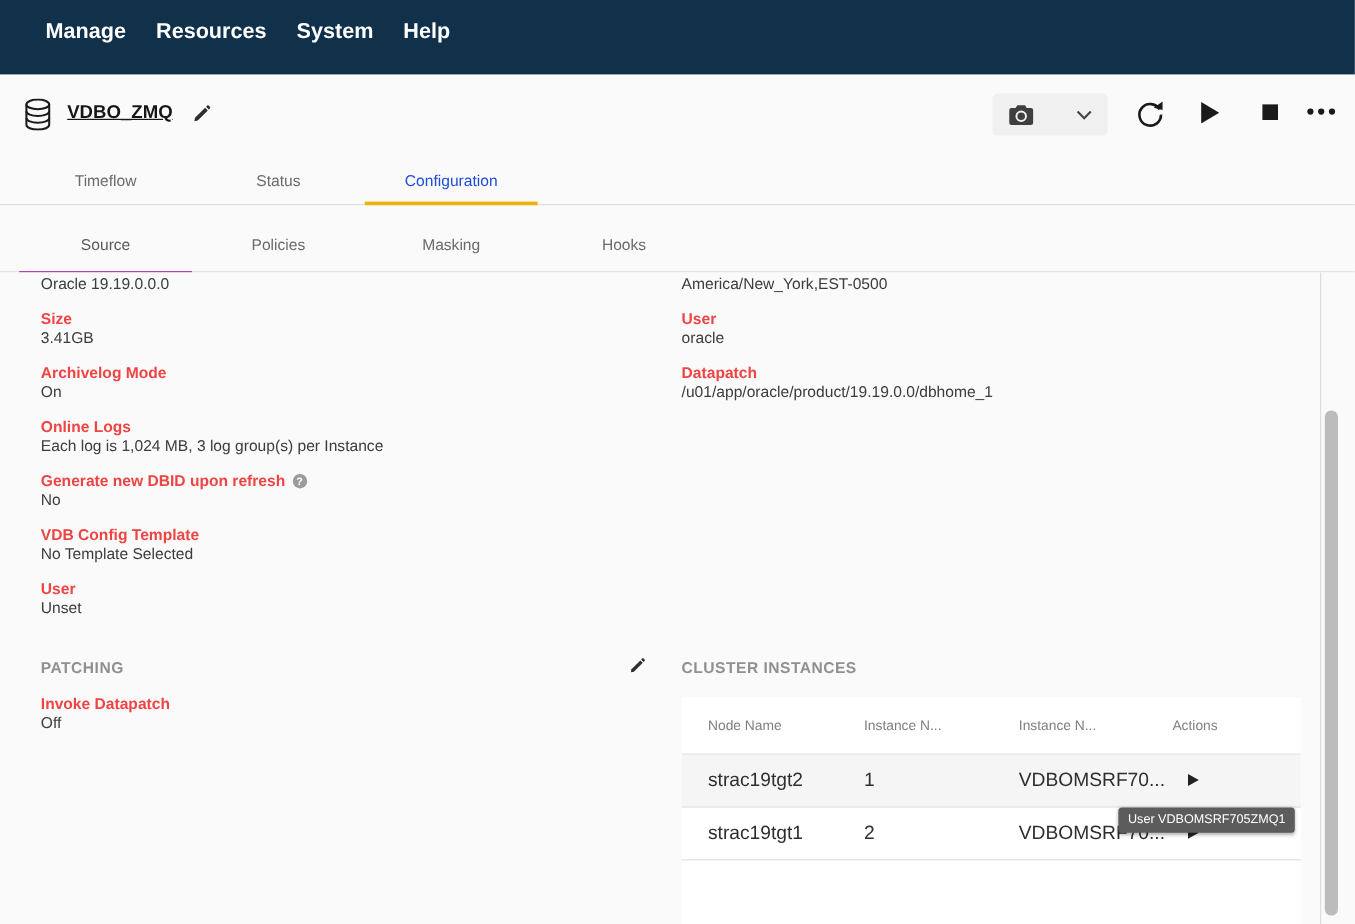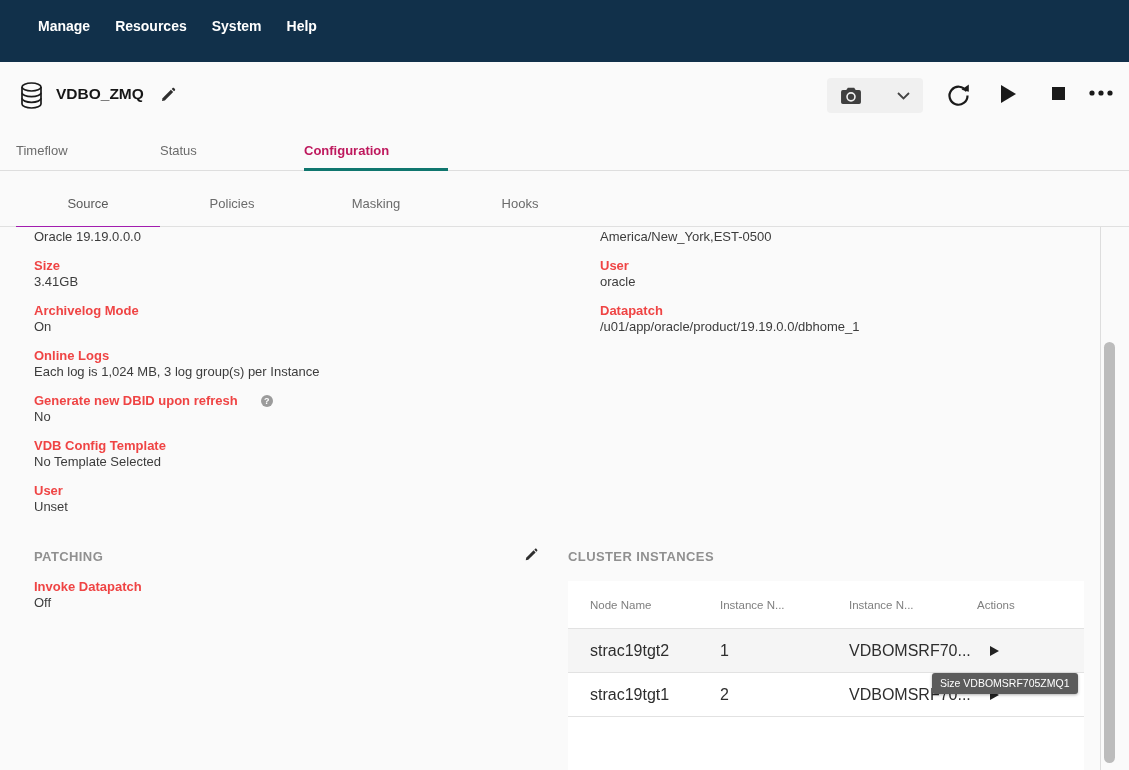--- a/index.html
+++ b/index.html
@@ -13,30 +13,30 @@
   }
 
   
   .navbar {
     position:absolute; top:0; left:0; width:1129px; height:62px;
     background:#11304a;
     display:flex; gap:25px;
     padding:18px 0 0 38px;
   }
   .nav-item {
-    color:#ffffff; font-size:14px; font-weight:bold; line-height:16px;
+    color:#ffffff; font-size:18px; font-weight:bold; line-height:16px;
     cursor:default;
   }
 
   
   .page-header { position:absolute; top:62px; left:0; width:1129px; height:69px; }
   .db-icon { position:absolute; left:20px; top:20px; }
   .page-title {
     position:absolute; left:56px; top:23px;
-    font-size:15.5px; font-weight:bold; color:#161616;
+    font-size:15.5px; font-weight:bold; color:#161616;text-decoration:underline;
   }
   .title-edit { position:absolute; left:160px; top:24px; }
 
   .toolbar { position:absolute; top:0; left:0; width:1129px; height:69px; }
   .camera-group {
     position:absolute; left:827px; top:16px; width:96px; height:35px;
     background:#f0f0f0; border-radius:4px;
     display:flex; align-items:center; justify-content:space-between;
     padding:0 13px;
   }
@@ -46,49 +46,49 @@
   .stop-btn { left:1052px; top:25px; width:13px; height:13px; background:#1a1a1a; }
   .more-btn { left:1089px; top:28px; }
 
   
   .tabs {
     position:absolute; top:131px; left:0; width:1129px; height:40px;
     border-bottom:1px solid #dedede;
     display:flex; padding-left:16px;
   }
   .tab {
-    width:144px; height:40px; line-height:39px;
+    width:144px; height:40px; text-align:center; line-height:39px;
     font-size:13px; color:#6b6b6b; cursor:pointer;
   }
-  .tab.active { border-bottom:3px solid #0f766e; color:#be185d;font-weight:bold; }
+  .tab.active { border-bottom:3px solid #eab308; color:#1d4ed8; }
 
   .subtabs {
     position:absolute; top:171px; left:0; width:1129px; height:56px;
     border-bottom:1px solid #e0e0e0;
     display:flex; padding-left:16px;
   }
   .subtab {
     width:144px; height:56px;
     display:flex; align-items:center; justify-content:center;
     padding-top:9px;
     font-size:13px; color:#6b6b6b; cursor:pointer;
   }
   .subtab.active { border-bottom:1px solid #a21caf; color:#5a5a5a; }
 
   
   .pane {
     position:absolute; top:227px; left:0; width:1129px; height:543px;
     background:#fafafa; overflow:hidden;
   }
   .col-left  { position:absolute; left:34px;  top:2px; width:490px; }
-  .col-right { position:absolute; left:568px; top:2px; width:510px;margin-left:32px; }
+  .col-right { position:absolute; left:568px; top:2px; width:510px; }
   .field { margin-bottom:13px; }
   .flabel { font-size:13px; font-weight:bold; color:#ef4444; line-height:16px; }
   .fvalue { font-size:13px; color:#3c3c3c; line-height:16px; }
-  .flabel-row { display:flex; align-items:center; gap:23px; }
+  .flabel-row { display:flex; align-items:center; gap:6px; }
   .help-icon {
     width:12px; height:12px; border-radius:50%;
     background:#9b9b9b; color:#ffffff;
     font-size:9px; font-weight:bold; line-height:12px; text-align:center;
     display:inline-block; cursor:pointer;
   }
 
   .section-title {
     font-size:13px; font-weight:bold; color:#909090; letter-spacing:0.4px;
   }
@@ -305,17 +305,17 @@
     <div class="trow">
       <div class="cell">strac19tgt1</div>
       <div class="cell">2</div>
       <div class="cell">VDBOMSRF70...</div>
       <div class="cell action-cell">
         <span class="row-play"></span>
       </div>
     </div>
   </div>
 
-  <div class="tooltip">Size VDBOMSRF705ZMQ1</div>
+  <div class="tooltip">User VDBOMSRF705ZMQ1</div>
 
   <div class="scroll-border"></div>
   <div class="scroll-thumb"></div>
 </div>
 
 </body></html>

